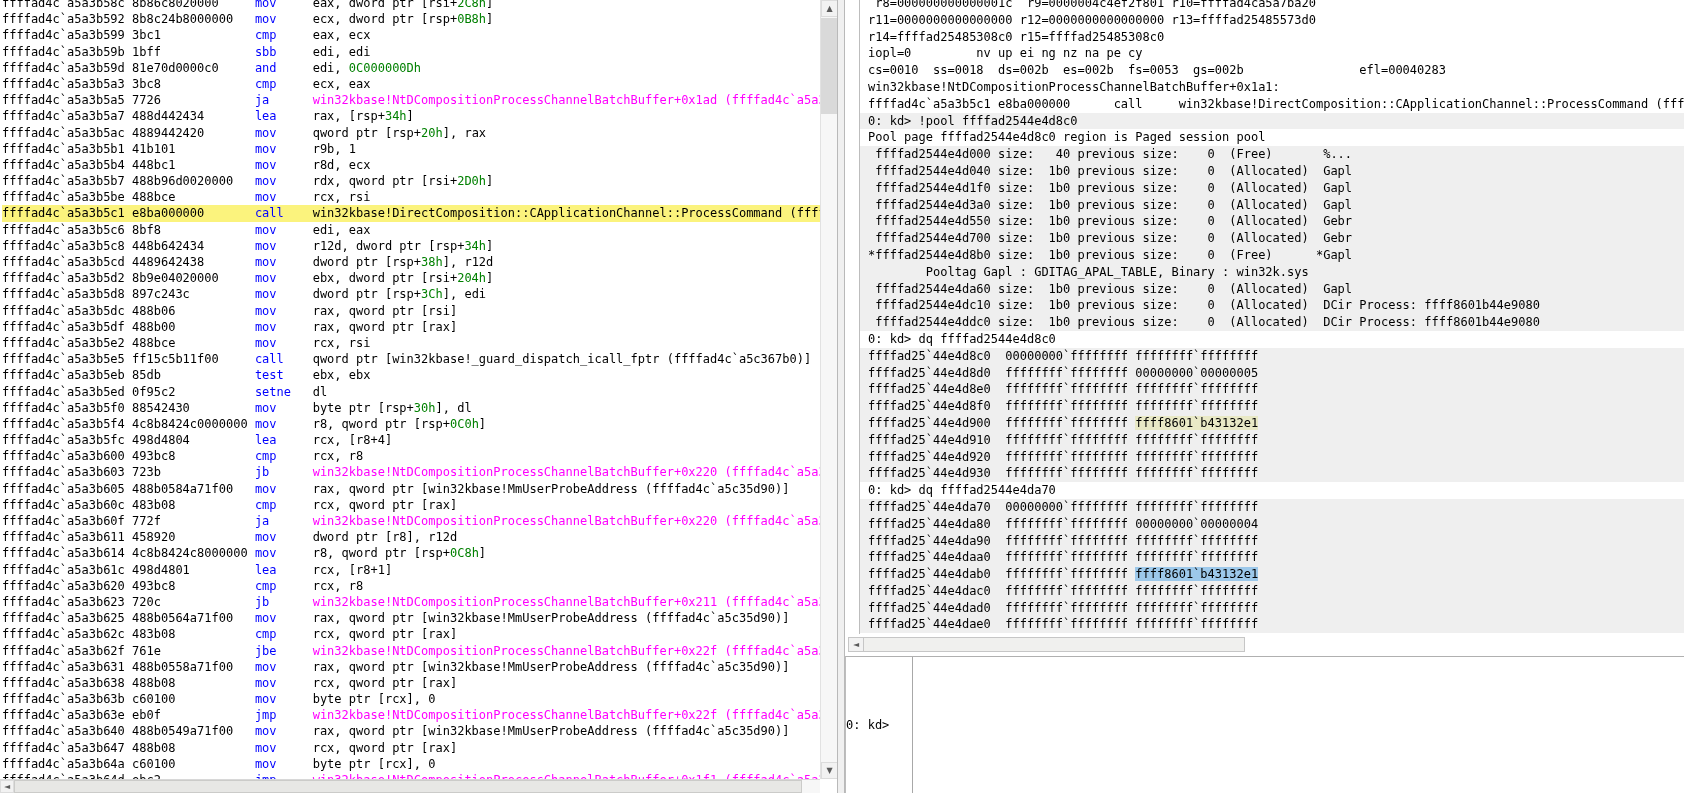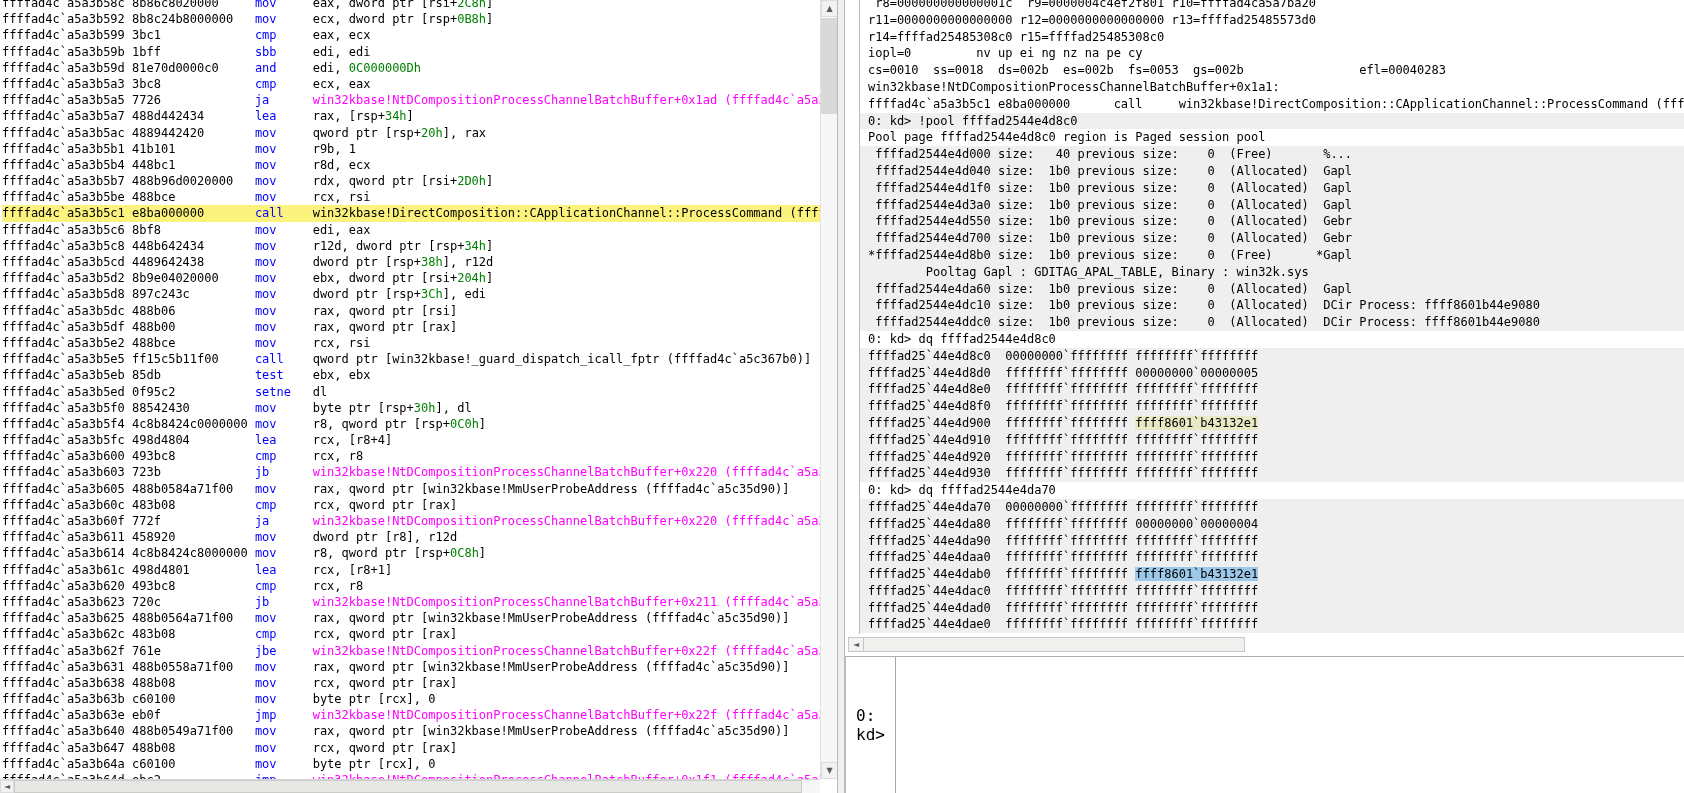--- a/index.html
+++ b/index.html
@@ -44,22 +44,22 @@
   .marky { background:var(--c-mark_highlight,#e9e9c6); }
   .selb  { background:var(--c-selection,#9cc8ea); }
 
   .cmd-hscroll { position:absolute; left:3px; top:637px; width:397px; height:15px; background:#fff;
                  border:1px solid #c6c6c6; display:flex; }
   .cmd-hscroll .sbtn { height:13px; width:15px; border:none; border-right:1px solid #c6c6c6; }
   .cmd-hthumb { flex:1; background:#f0f0ee; }
 
   .cmd-input-row { position:absolute; left:0; top:656px; width:839px; height:137px; background:#fff;
                    border-top:1px solid #b0b0b0; border-left:1px solid #bdbdbd; display:flex; }
-  .cmd-prompt { width:50px; padding-left:10px; border-right:1px solid #a8a8a8; display:flex;
-                align-items:center; font-size:16px; color:#000; flex:0 0 auto; }
+  .cmd-prompt { width:67px; padding-left:0; border-right:1px solid #a8a8a8; display:flex;
+                align-items:center; font-size:12px; color:#000; flex:0 0 auto; }
   .cmd-input { flex:1; background:#fff; }
 </style>
 </head>
 <body>
 
 <div class="windbg">
 
   <section class="disasm-pane">
     <div class="disasm-view">
       <div class="disasm-rows" id="disasm-rows"><div class="drow"><span>ffffad4c`a5a3b58c 8b86c8020000     </span><span class="mn">mov     </span><span>eax, dword ptr [rsi+</span><span class="num">2C8h</span><span>]</span></div><div class="drow"><span>ffffad4c`a5a3b592 8b8c24b8000000   </span><span class="mn">mov     </span><span>ecx, dword ptr [rsp+</span><span class="num">0B8h</span><span>]</span></div><div class="drow"><span>ffffad4c`a5a3b599 3bc1             </span><span class="mn">cmp     </span><span>eax, ecx</span></div><div class="drow"><span>ffffad4c`a5a3b59b 1bff             </span><span class="mn">sbb     </span><span>edi, edi</span></div><div class="drow"><span>ffffad4c`a5a3b59d 81e70d0000c0     </span><span class="mn">and     </span><span>edi, </span><span class="num">0C000000Dh</span></div><div class="drow"><span>ffffad4c`a5a3b5a3 3bc8             </span><span class="mn">cmp     </span><span>ecx, eax</span></div><div class="drow"><span>ffffad4c`a5a3b5a5 7726             </span><span class="mn">ja      </span><span class="sym">win32kbase!NtDCompositionProcessChannelBatchBuffer+0x1ad (ffffad4c`a5a3b5cd)</span></div><div class="drow"><span>ffffad4c`a5a3b5a7 488d442434       </span><span class="mn">lea     </span><span>rax, [rsp+</span><span class="num">34h</span><span>]</span></div><div class="drow"><span>ffffad4c`a5a3b5ac 4889442420       </span><span class="mn">mov     </span><span>qword ptr [rsp+</span><span class="num">20h</span><span>], rax</span></div><div class="drow"><span>ffffad4c`a5a3b5b1 41b101           </span><span class="mn">mov     </span><span>r9b, 1</span></div><div class="drow"><span>ffffad4c`a5a3b5b4 448bc1           </span><span class="mn">mov     </span><span>r8d, ecx</span></div><div class="drow"><span>ffffad4c`a5a3b5b7 488b96d0020000   </span><span class="mn">mov     </span><span>rdx, qword ptr [rsi+</span><span class="num">2D0h</span><span>]</span></div><div class="drow"><span>ffffad4c`a5a3b5be 488bce           </span><span class="mn">mov     </span><span>rcx, rsi</span></div><div class="drow hl"><span>ffffad4c`a5a3b5c1 e8ba000000       </span><span class="mn">call    </span><span>win32kbase!DirectComposition::CApplicationChannel::ProcessCommand (ffffad4c`a5a3b680)</span></div><div class="drow"><span>ffffad4c`a5a3b5c6 8bf8             </span><span class="mn">mov     </span><span>edi, eax</span></div><div class="drow"><span>ffffad4c`a5a3b5c8 448b642434       </span><span class="mn">mov     </span><span>r12d, dword ptr [rsp+</span><span class="num">34h</span><span>]</span></div><div class="drow"><span>ffffad4c`a5a3b5cd 4489642438       </span><span class="mn">mov     </span><span>dword ptr [rsp+</span><span class="num">38h</span><span>], r12d</span></div><div class="drow"><span>ffffad4c`a5a3b5d2 8b9e04020000     </span><span class="mn">mov     </span><span>ebx, dword ptr [rsi+</span><span class="num">204h</span><span>]</span></div><div class="drow"><span>ffffad4c`a5a3b5d8 897c243c         </span><span class="mn">mov     </span><span>dword ptr [rsp+</span><span class="num">3Ch</span><span>], edi</span></div><div class="drow"><span>ffffad4c`a5a3b5dc 488b06           </span><span class="mn">mov     </span><span>rax, qword ptr [rsi]</span></div><div class="drow"><span>ffffad4c`a5a3b5df 488b00           </span><span class="mn">mov     </span><span>rax, qword ptr [rax]</span></div><div class="drow"><span>ffffad4c`a5a3b5e2 488bce           </span><span class="mn">mov     </span><span>rcx, rsi</span></div><div class="drow"><span>ffffad4c`a5a3b5e5 ff15c5b11f00     </span><span class="mn">call    </span><span>qword ptr [win32kbase!_guard_dispatch_icall_fptr (ffffad4c`a5c367b0)]</span></div><div class="drow"><span>ffffad4c`a5a3b5eb 85db             </span><span class="mn">test    </span><span>ebx, ebx</span></div><div class="drow"><span>ffffad4c`a5a3b5ed 0f95c2           </span><span class="mn">setne   </span><span>dl</span></div><div class="drow"><span>ffffad4c`a5a3b5f0 88542430         </span><span class="mn">mov     </span><span>byte ptr [rsp+</span><span class="num">30h</span><span>], dl</span></div><div class="drow"><span>ffffad4c`a5a3b5f4 4c8b8424c0000000 </span><span class="mn">mov     </span><span>r8, qword ptr [rsp+</span><span class="num">0C0h</span><span>]</span></div><div class="drow"><span>ffffad4c`a5a3b5fc 498d4804         </span><span class="mn">lea     </span><span>rcx, [r8+4]</span></div><div class="drow"><span>ffffad4c`a5a3b600 493bc8           </span><span class="mn">cmp     </span><span>rcx, r8</span></div><div class="drow"><span>ffffad4c`a5a3b603 723b             </span><span class="mn">jb      </span><span class="sym">win32kbase!NtDCompositionProcessChannelBatchBuffer+0x220 (ffffad4c`a5a3b640)</span></div><div class="drow"><span>ffffad4c`a5a3b605 488b0584a71f00   </span><span class="mn">mov     </span><span>rax, qword ptr [win32kbase!MmUserProbeAddress (ffffad4c`a5c35d90)]</span></div><div class="drow"><span>ffffad4c`a5a3b60c 483b08           </span><span class="mn">cmp     </span><span>rcx, qword ptr [rax]</span></div><div class="drow"><span>ffffad4c`a5a3b60f 772f             </span><span class="mn">ja      </span><span class="sym">win32kbase!NtDCompositionProcessChannelBatchBuffer+0x220 (ffffad4c`a5a3b640)</span></div><div class="drow"><span>ffffad4c`a5a3b611 458920           </span><span class="mn">mov     </span><span>dword ptr [r8], r12d</span></div><div class="drow"><span>ffffad4c`a5a3b614 4c8b8424c8000000 </span><span class="mn">mov     </span><span>r8, qword ptr [rsp+</span><span class="num">0C8h</span><span>]</span></div><div class="drow"><span>ffffad4c`a5a3b61c 498d4801         </span><span class="mn">lea     </span><span>rcx, [r8+1]</span></div><div class="drow"><span>ffffad4c`a5a3b620 493bc8           </span><span class="mn">cmp     </span><span>rcx, r8</span></div><div class="drow"><span>ffffad4c`a5a3b623 720c             </span><span class="mn">jb      </span><span class="sym">win32kbase!NtDCompositionProcessChannelBatchBuffer+0x211 (ffffad4c`a5a3b631)</span></div><div class="drow"><span>ffffad4c`a5a3b625 488b0564a71f00   </span><span class="mn">mov     </span><span>rax, qword ptr [win32kbase!MmUserProbeAddress (ffffad4c`a5c35d90)]</span></div><div class="drow"><span>ffffad4c`a5a3b62c 483b08           </span><span class="mn">cmp     </span><span>rcx, qword ptr [rax]</span></div><div class="drow"><span>ffffad4c`a5a3b62f 761e             </span><span class="mn">jbe     </span><span class="sym">win32kbase!NtDCompositionProcessChannelBatchBuffer+0x22f (ffffad4c`a5a3b64f)</span></div><div class="drow"><span>ffffad4c`a5a3b631 488b0558a71f00   </span><span class="mn">mov     </span><span>rax, qword ptr [win32kbase!MmUserProbeAddress (ffffad4c`a5c35d90)]</span></div><div class="drow"><span>ffffad4c`a5a3b638 488b08           </span><span class="mn">mov     </span><span>rcx, qword ptr [rax]</span></div><div class="drow"><span>ffffad4c`a5a3b63b c60100           </span><span class="mn">mov     </span><span>byte ptr [rcx], 0</span></div><div class="drow"><span>ffffad4c`a5a3b63e eb0f             </span><span class="mn">jmp     </span><span class="sym">win32kbase!NtDCompositionProcessChannelBatchBuffer+0x22f (ffffad4c`a5a3b64f)</span></div><div class="drow"><span>ffffad4c`a5a3b640 488b0549a71f00   </span><span class="mn">mov     </span><span>rax, qword ptr [win32kbase!MmUserProbeAddress (ffffad4c`a5c35d90)]</span></div><div class="drow"><span>ffffad4c`a5a3b647 488b08           </span><span class="mn">mov     </span><span>rcx, qword ptr [rax]</span></div><div class="drow"><span>ffffad4c`a5a3b64a c60100           </span><span class="mn">mov     </span><span>byte ptr [rcx], 0</span></div><div class="drow"><span>ffffad4c`a5a3b64d ebc2             </span><span class="mn">jmp     </span><span class="sym">win32kbase!NtDCompositionProcessChannelBatchBuffer+0x1f1 (ffffad4c`a5a3b611)</span></div></div>

